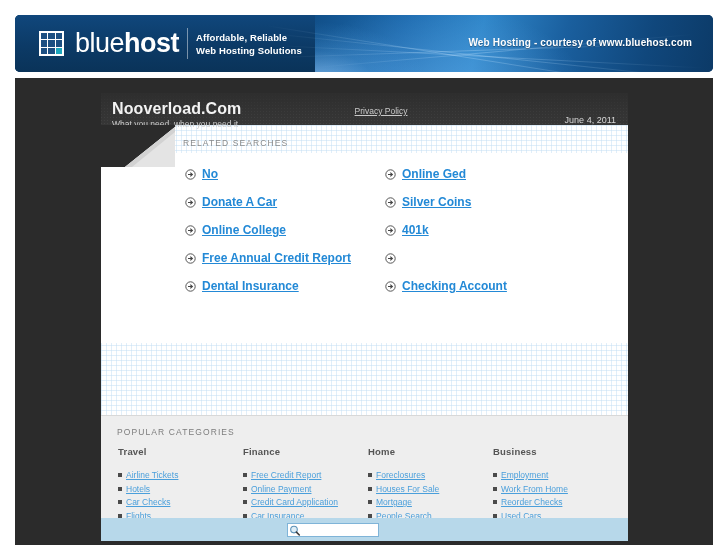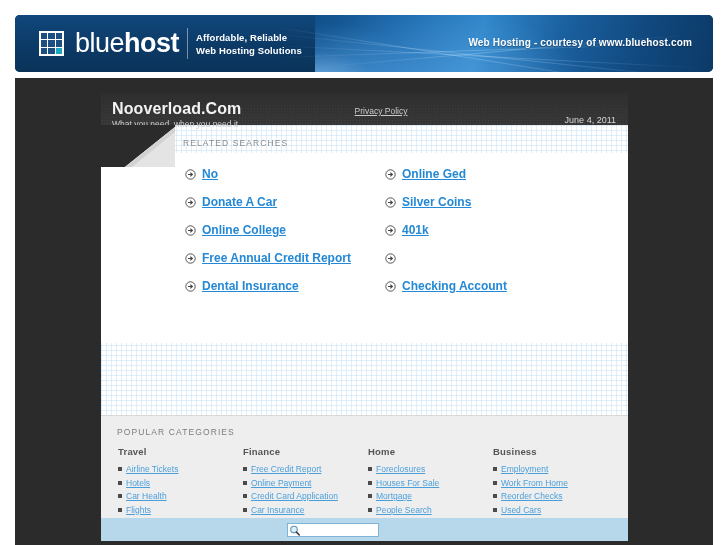--- a/index.html
+++ b/index.html
@@ -177,21 +177,21 @@
     font-size: 8.5px; color: #7c7c7c; letter-spacing: 1.1px;
   }
   .cats-grid {
     position: absolute; left: 17px; top: 30px;
     width: 500px;
     display: grid;
     grid-template-columns: repeat(4, 1fr);
   }
   .cat-head {
     font-size: 9.5px; font-weight: 700; color: #555555;
-    margin-bottom: 7px; letter-spacing: 0.2px;
+    margin-bottom: 13px; letter-spacing: 0.2px;
   }
   .cat-list { list-style: none; }
   .cat-list li {
     display: flex; align-items: center; gap: 4px;
     margin-bottom: 3.5px;
   }
   .sq-bullet {
     width: 4px; height: 4px; background: #4a4a4a;
     flex: 0 0 auto;
   }
@@ -392,21 +392,21 @@
             <li>
                 <span class="sq-bullet"></span>
                 <a href="#">Airline Tickets</a>
               </li>
             <li>
                 <span class="sq-bullet"></span>
                 <a href="#">Hotels</a>
               </li>
             <li>
                 <span class="sq-bullet"></span>
-                <a href="#">Car Health</a>
+                <a href="#">Car Checks</a>
               </li>
             <li>
                 <span class="sq-bullet"></span>
                 <a href="#">Flights</a>
               </li>
             <li>
                 <span class="sq-bullet"></span>
                 <a href="#">South Beach Hotels</a>
               </li>
           </ul>

